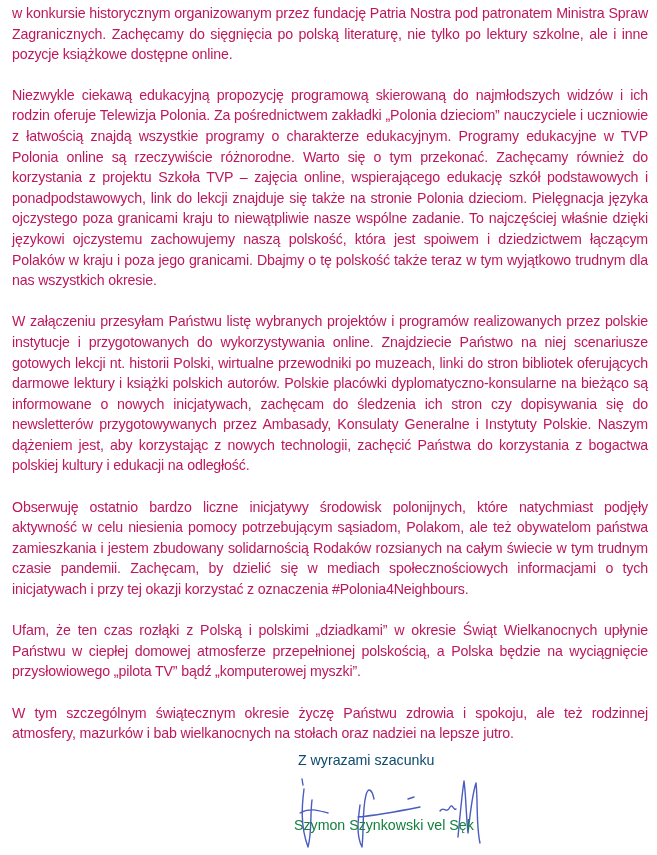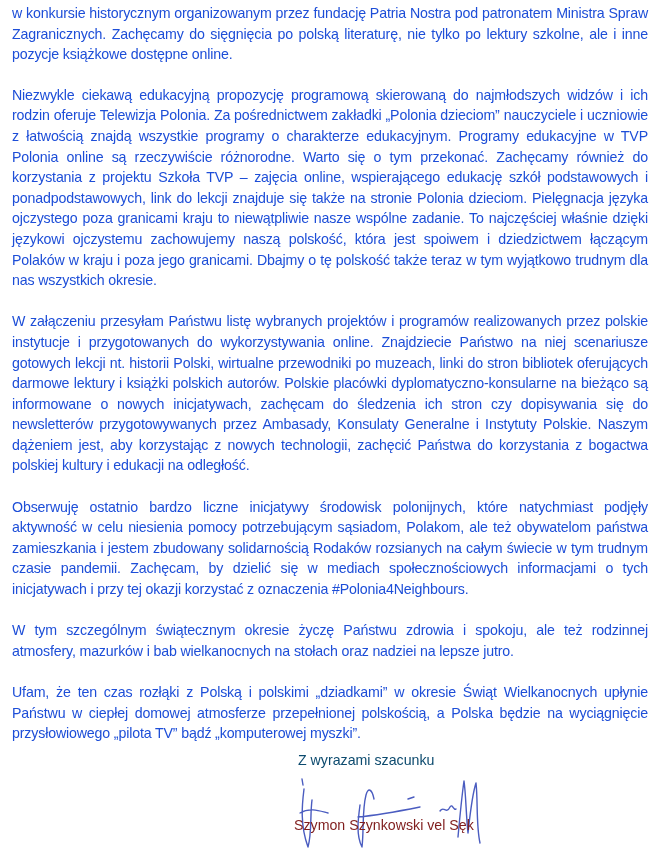--- a/index.html
+++ b/index.html
@@ -1,44 +1,44 @@
 <!DOCTYPE html>
 <html><head>
 <meta charset="utf-8">
 <style>
   html, body { margin: 0; padding: 0; background: #ffffff; }
   body { width: 657px; height: 855px; overflow: hidden; position: relative; }
   .page {
     position: absolute; left: 12px; top: 3px; width: 636px;
     font-family: "Liberation Sans", sans-serif;
-    font-size: 14.2px; line-height: 20.6px; color: #1d4ed8;
+    font-size: 14.2px; line-height: 20.6px; color: #be185d;
     text-align: justify; letter-spacing: -0.15px;
   }
   .para { margin: 0 0 20.6px 0; }
   .p1 { margin-bottom: 20px; }
   .closing {
     position: absolute; left: 298px; top: 752px;
     font-family: "Liberation Sans", sans-serif; font-size: 14.2px; color: #0c4a6e;
   }
   .signer {
     position: absolute; left: 294px; top: 817px;
-    font-family: "Liberation Sans", sans-serif; font-size: 14.2px; color: #7f1d1d; text-align: center;
+    font-family: "Liberation Sans", sans-serif; font-size: 14.2px; color: #15803d; text-align: center;
   }
   .signature { position: absolute; left: 290px; top: 775px; width: 200px; height: 80px; }
 </style>
 </head>
 <body>
 
 <div class="page">
   <p class="para p1">w konkursie historycznym organizowanym przez fundację Patria Nostra pod patronatem Ministra Spraw Zagranicznych. Zachęcamy do sięgnięcia po polską literaturę, nie tylko po lektury szkolne, ale i inne pozycje książkowe dostępne online.</p>
   <p class="para">Niezwykle ciekawą edukacyjną propozycję programową skierowaną do najmłodszych widzów i ich rodzin oferuje Telewizja Polonia. Za pośrednictwem zakładki „Polonia dzieciom” nauczyciele i uczniowie z łatwością znajdą wszystkie programy o charakterze edukacyjnym. Programy edukacyjne w TVP Polonia online są rzeczywiście różnorodne. Warto się o tym przekonać. Zachęcamy również do korzystania z projektu Szkoła TVP – zajęcia online, wspierającego edukację szkół podstawowych i ponadpodstawowych, link do lekcji znajduje się także na stronie Polonia dzieciom. Pielęgnacja języka ojczystego poza granicami kraju to niewątpliwie nasze wspólne zadanie. To najczęściej właśnie dzięki językowi ojczystemu zachowujemy naszą polskość, która jest spoiwem i dziedzictwem łączącym Polaków w kraju i poza jego granicami. Dbajmy o tę polskość także teraz w tym wyjątkowo trudnym dla nas wszystkich okresie.</p>
   <p class="para">W załączeniu przesyłam Państwu listę wybranych projektów i programów realizowanych przez polskie instytucje i przygotowanych do wykorzystywania online. Znajdziecie Państwo na niej scenariusze gotowych lekcji nt. historii Polski, wirtualne przewodniki po muzeach, linki do stron bibliotek oferujących darmowe lektury i książki polskich autorów. Polskie placówki dyplomatyczno-konsularne na bieżąco są informowane o nowych inicjatywach, zachęcam do śledzenia ich stron czy dopisywania się do newsletterów przygotowywanych przez Ambasady, Konsulaty Generalne  i Instytuty Polskie. Naszym dążeniem jest, aby korzystając z nowych technologii, zachęcić Państwa do korzystania z bogactwa polskiej kultury i edukacji na odległość.</p>
   <p class="para">Obserwuję ostatnio bardzo liczne inicjatywy środowisk polonijnych, które natychmiast podjęły aktywność w celu niesienia pomocy potrzebującym sąsiadom, Polakom, ale też obywatelom państwa zamieszkania i jestem zbudowany solidarnością Rodaków rozsianych na całym świecie w tym trudnym czasie pandemii. Zachęcam, by dzielić się w mediach społecznościowych informacjami o tych inicjatywach i przy tej okazji korzystać z oznaczenia #Polonia4Neighbours.</p>
+  <p class="para">Ufam, że ten czas rozłąki z Polską i polskimi „dziadkami” w okresie Świąt Wielkanocnych upłynie Państwu w ciepłej domowej atmosferze przepełnionej polskością, a Polska będzie na wyciągnięcie przysłowiowego „pilota TV” bądź „komputerowej myszki”.</p>
   <p class="para">W tym szczególnym świątecznym okresie życzę Państwu zdrowia i spokoju, ale też rodzinnej atmosfery, mazurków i bab wielkanocnych na stołach oraz nadziei na lepsze jutro.</p>
-  <p class="para">Ufam, że ten czas rozłąki z Polską i polskimi „dziadkami” w okresie Świąt Wielkanocnych upłynie Państwu w ciepłej domowej atmosferze przepełnionej polskością, a Polska będzie na wyciągnięcie przysłowiowego „pilota TV” bądź „komputerowej myszki”.</p>
 </div>
 
 <div class="closing">Z wyrazami szacunku</div>
 
 <svg class="signature" viewBox="0 0 200 80" fill="none" stroke-width="1.4" stroke-linecap="round" stroke-linejoin="round">
   <path d="M12 4 L13 10 M14 14 C12 30 10 50 18 72 C22 58 20 40 22 25 M10 38 C20 32 30 36 38 38" stroke="#4a5cc0"></path>
   <path d="M70 30 C68 45 66 60 72 72 C74 55 72 35 76 20 C78 12 82 14 84 24 M68 42 C90 40 110 36 130 32 M118 24 L124 22" stroke="#4a5cc0"></path>
   <path d="M150 36 C154 30 156 40 160 32 C162 28 164 36 166 34" stroke="#4a5cc0"></path>
   <path d="M168 62 C170 40 172 20 174 6 C176 20 176 40 178 58 C180 40 182 20 186 8 C188 25 186 50 190 68" stroke="#4a5cc0"></path>
 </svg>

